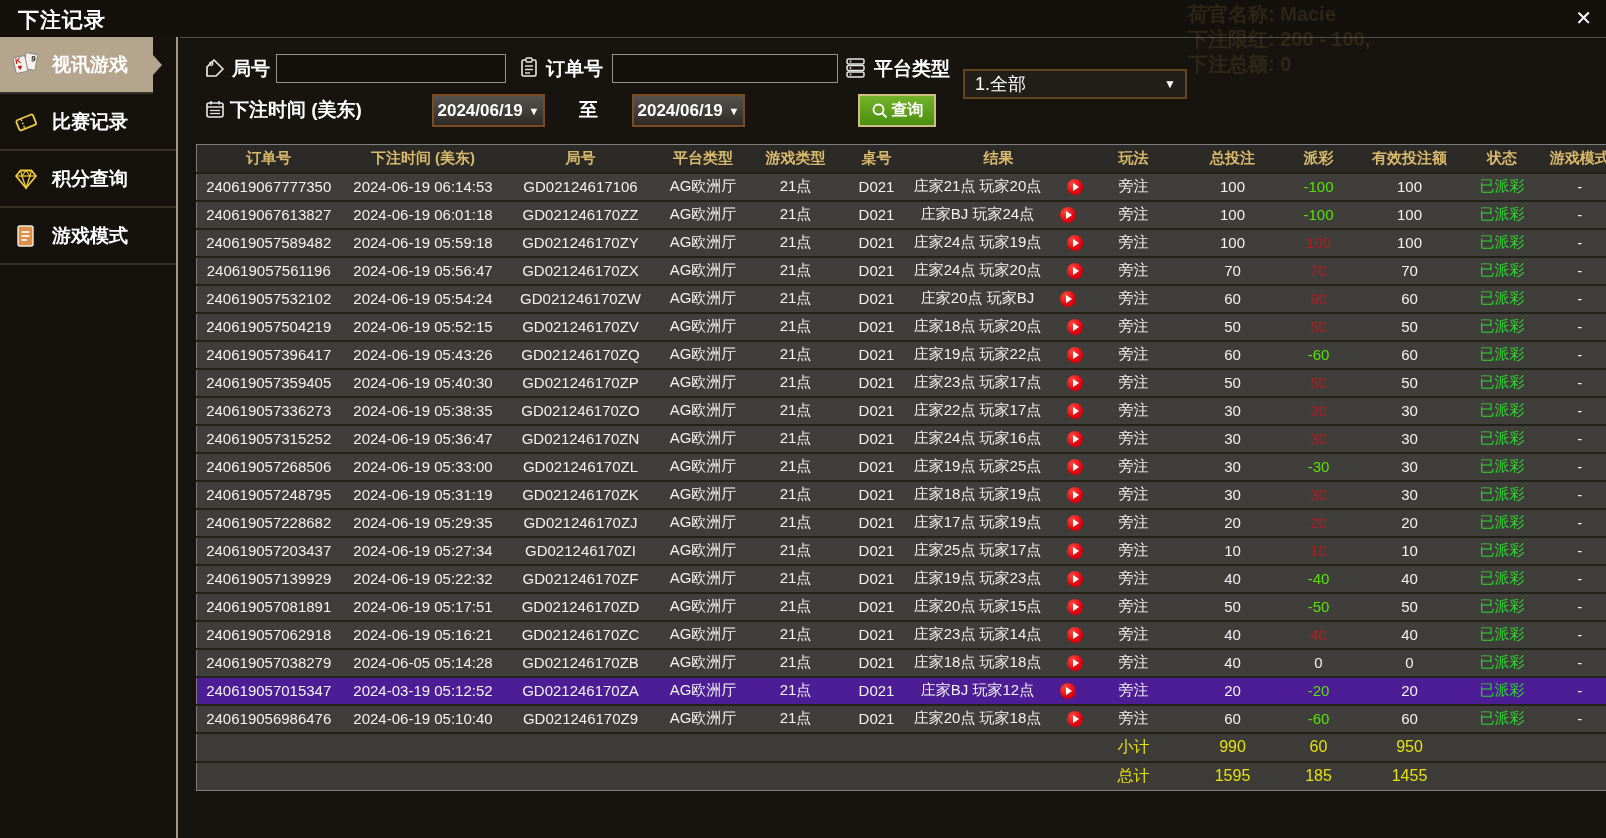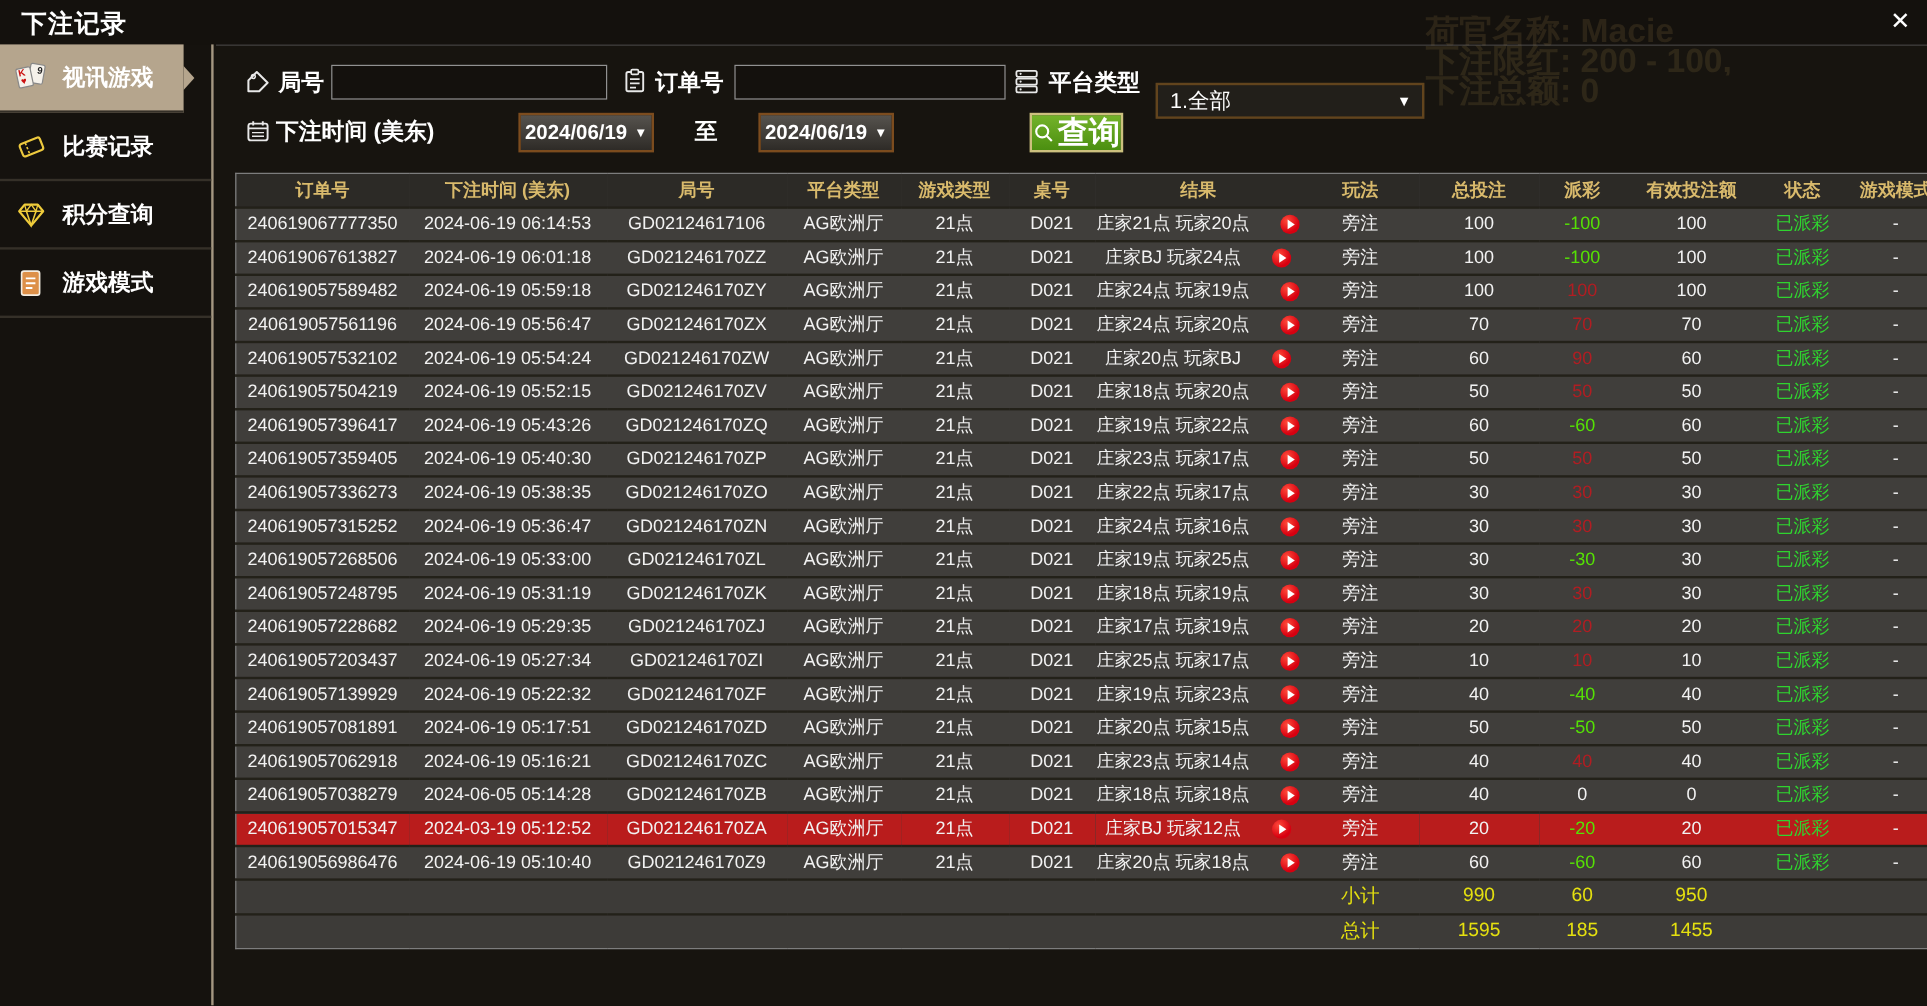--- a/index.html
+++ b/index.html
@@ -8,21 +8,21 @@
   .app { position:relative; width:1606px; height:838px; background:#17140f; }
 
   
   .titlebar { position:absolute; top:0; left:0; right:0; height:37px; background:#14110d; z-index:2; }
   .title { position:absolute; left:18px; top:6px; color:#ffffff; font-size:21px; font-weight:bold; letter-spacing:1px; }
   .close { position:absolute; right:14px; top:8px; color:#ffffff; font-size:20px; font-weight:bold;
            cursor:pointer; z-index:5; line-height:20px; }
 
   
   .ghost { position:absolute; top:2px; right:18px; width:400px; z-index:3; pointer-events:none;
-           color:#c9a45a; opacity:0.13; font-size:28px; font-weight:bold; line-height:25px; text-align:left;margin-top:11px; }
+           color:#c9a45a; opacity:0.13; font-size:20px; font-weight:bold; line-height:25px; text-align:left; }
   .ghost div { white-space:nowrap; overflow:hidden; }
 
   
   .sidebar { position:absolute; top:37px; left:0; bottom:0; width:178px; background:#15120e;
              border-right:2px solid #a49781; z-index:2; }
   .sitem { height:57px; display:flex; align-items:center; gap:11px; padding-left:13px;
            color:#ffffff; font-size:19px; font-weight:bold; border-bottom:2px solid #353028; cursor:pointer; }
   .sitem.selected { background:#b5a58d; width:153px; position:relative; border-bottom:2px solid #353028; }
   .sitem.selected::after { content:""; position:absolute; right:-9px; top:50%; margin-top:-10px;
            border-left:9px solid #b5a58d; border-top:10px solid transparent; border-bottom:10px solid transparent; }
@@ -47,30 +47,30 @@
   .tinput { position:absolute; height:29px; background:#14110d; border:1px solid #919191; color:#fff;
             font-size:16px; padding:0 8px; outline:none; }
   .fselect { position:absolute; height:30px; background:#221f1a; border:2px solid #62441d; color:#fff;
              font-size:18px; display:flex; align-items:center; padding:0 10px; cursor:pointer;margin-top:16px; }
   .fselect .arrow { position:absolute; right:9px; font-size:12px; color:#fff; }
   .dsel { position:absolute; width:113px; height:33px; background:linear-gradient(#56534e,#2e2b27);
           border:2px solid #7c4c1e; color:#fff; font-size:17px; font-weight:bold;
           display:flex; align-items:center; justify-content:center; gap:6px; cursor:pointer; }
   .dsel .arrow { font-size:11px; }
   .qbtn { position:absolute; width:78px; height:33px; background:linear-gradient(#74b32a,#4b8f10);
-          border:2px solid #ccc07e; color:#fff; font-size:26px; font-weight:bold;
+          border:2px solid #ccc07e; color:#fff; font-size:16px; font-weight:bold;
           display:flex; align-items:center; justify-content:center; gap:3px; cursor:pointer; }
 
   
   table { margin-left:16px; width:1424px; border-collapse:collapse; table-layout:fixed;
           background:#403e3b; border:1px solid #7d7d7d; }
   th { height:28px; background:#2c2a26; color:#d9ba6c; font-size:15px; font-weight:bold; text-align:center; }
   td { height:28px; border-top:2px solid #232119; color:#f2f2f2; font-size:15px; text-align:center;
        white-space:nowrap; overflow:hidden; }
-  tr.hl td { background:#b91c1c; }
+  tr.hl td { background:#4c1d95; }
   td.pos { color:#b11d22; }
   td.neg { color:#55e104; }
   td.zero { color:#f2f2f2; }
   td.status { color:#2fd42f; }
   .reswrap { display:flex; align-items:center; justify-content:center; gap:26px; }
   .play { width:16px; height:16px; border-radius:50%; flex:0 0 16px; cursor:pointer;
           background:radial-gradient(circle at 35% 30%, #ff4a3a, #d70010 65%);
           display:flex; align-items:center; justify-content:center; }
   .play::after { content:""; margin-left:2px; border-left:6px solid #fff;
                  border-top:4px solid transparent; border-bottom:4px solid transparent; }

